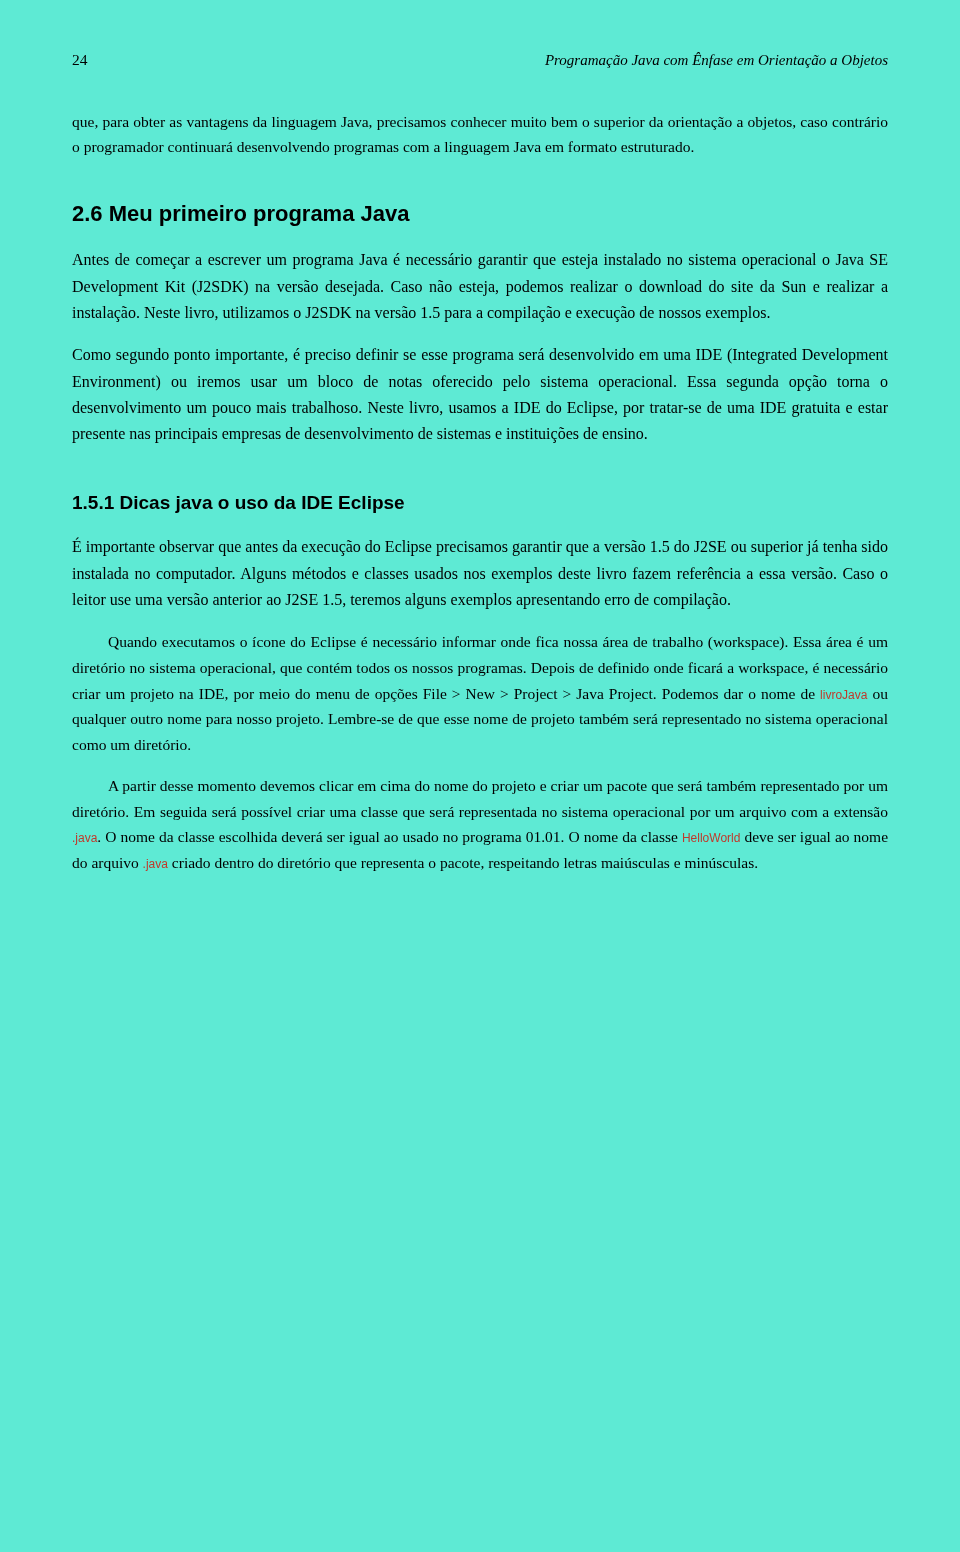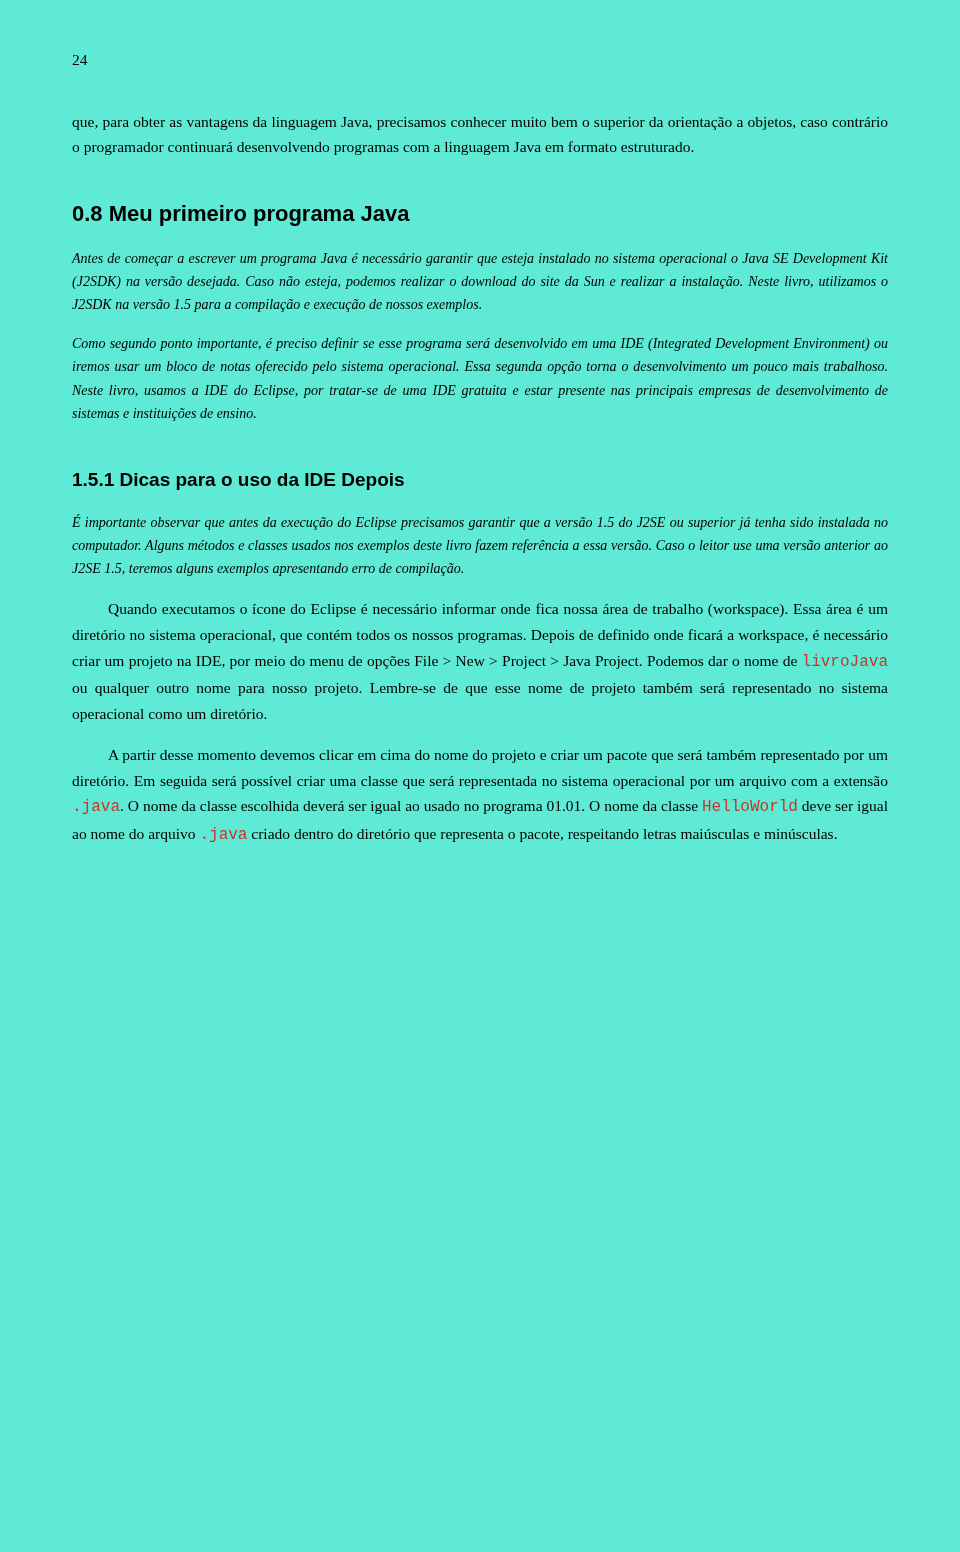--- a/index.html
+++ b/index.html
@@ -63,68 +63,68 @@
     .subsection-heading {
       font-size: 19px;
       font-weight: bold;
       font-family: Arial, Helvetica, sans-serif;
       margin-top: 40px;
       margin-bottom: 16px;
     }
 
     .paragraph {
       text-align: justify;
-      font-size: 14px;
+      font-size: 16px;
       line-height: 1.65;
       margin-bottom: 16px;
-      font-style: italic;
     }
 
     .paragraph-indented {
       text-align: justify;
       font-size: 15.5px;
       line-height: 1.65;
       margin-bottom: 16px;
       text-indent: 36px;
     }
 
     .bold-text {
       font-weight: normal;
     }
 
     .code-inline {
-      font-family: Liberation Mono, monospace;
-      font-size: 16px;
+      font-family: Liberation Sans, sans-serif;
+      font-size: 12px;
       color: #c0392b;
     }
   </style>
 </head>
 <body>
 
 <div class="page">
 
   <div class="page-header">
     <span class="page-number">24</span>
+    <span class="page-title-header">Programação Java com Ênfase em Orientação a Objetos</span>
   </div>
 
   <p class="intro-paragraph">
     <span>que, para obter as vantagens da linguagem Java, precisamos conhecer muito bem o superior da orientação a objetos, caso contrário o programador continuará desenvolvendo programas com a linguagem Java em formato estruturado.</span>
   </p>
 
-  <h2 class="section-heading">0.8 Meu primeiro programa Java</h2>
+  <h2 class="section-heading">2.6 Meu primeiro programa Java</h2>
 
   <p class="paragraph">
     <span>Antes de começar a escrever um programa Java é necessário garantir que esteja instalado no sistema operacional o Java SE Development Kit (J2SDK) na versão desejada. Caso não esteja, podemos realizar o download do site da Sun e realizar a instalação. Neste livro, utilizamos o J2SDK na versão 1.5 para a compilação e execução de nossos exemplos.</span>
   </p>
 
   <p class="paragraph">
     <span>Como segundo ponto importante, é preciso definir se esse programa será desenvolvido em uma IDE (Integrated Development Environment) ou iremos usar um bloco de notas oferecido pelo sistema operacional. Essa segunda opção torna o desenvolvimento um pouco mais trabalhoso. Neste livro, usamos a IDE do Eclipse, por tratar-se de uma IDE gratuita e estar presente nas principais empresas de desenvolvimento de sistemas e instituições de ensino.</span>
   </p>
 
-  <h3 class="subsection-heading">1.5.1 Dicas para o uso da IDE Depois</h3>
+  <h3 class="subsection-heading">1.5.1 Dicas java o uso da IDE Eclipse</h3>
 
   <p class="paragraph">
     <span>É importante observar que antes da execução do Eclipse precisamos garantir que a versão 1.5 do J2SE ou superior já tenha sido instalada no computador. Alguns métodos e classes usados nos exemplos deste livro fazem referência a essa versão. Caso o leitor use uma versão anterior ao J2SE 1.5, teremos alguns exemplos apresentando erro de compilação.</span>
   </p>
 
   <p class="paragraph-indented">
     <span>Quando executamos o ícone do Eclipse é necessário informar onde fica nossa área de trabalho (workspace). Essa área é um diretório no sistema operacional, que contém todos os nossos programas. Depois de definido onde ficará a workspace, é necessário criar um projeto na IDE, por meio do menu de opções </span><span class="bold-text">File &gt; New &gt; Project &gt; Java Project</span><span>. Podemos dar o nome de </span><span class="code-inline">livroJava</span><span> ou qualquer outro nome para nosso projeto. Lembre-se de que esse nome de projeto também será representado no sistema operacional como um diretório.</span>
   </p>
 
   <p class="paragraph-indented">

